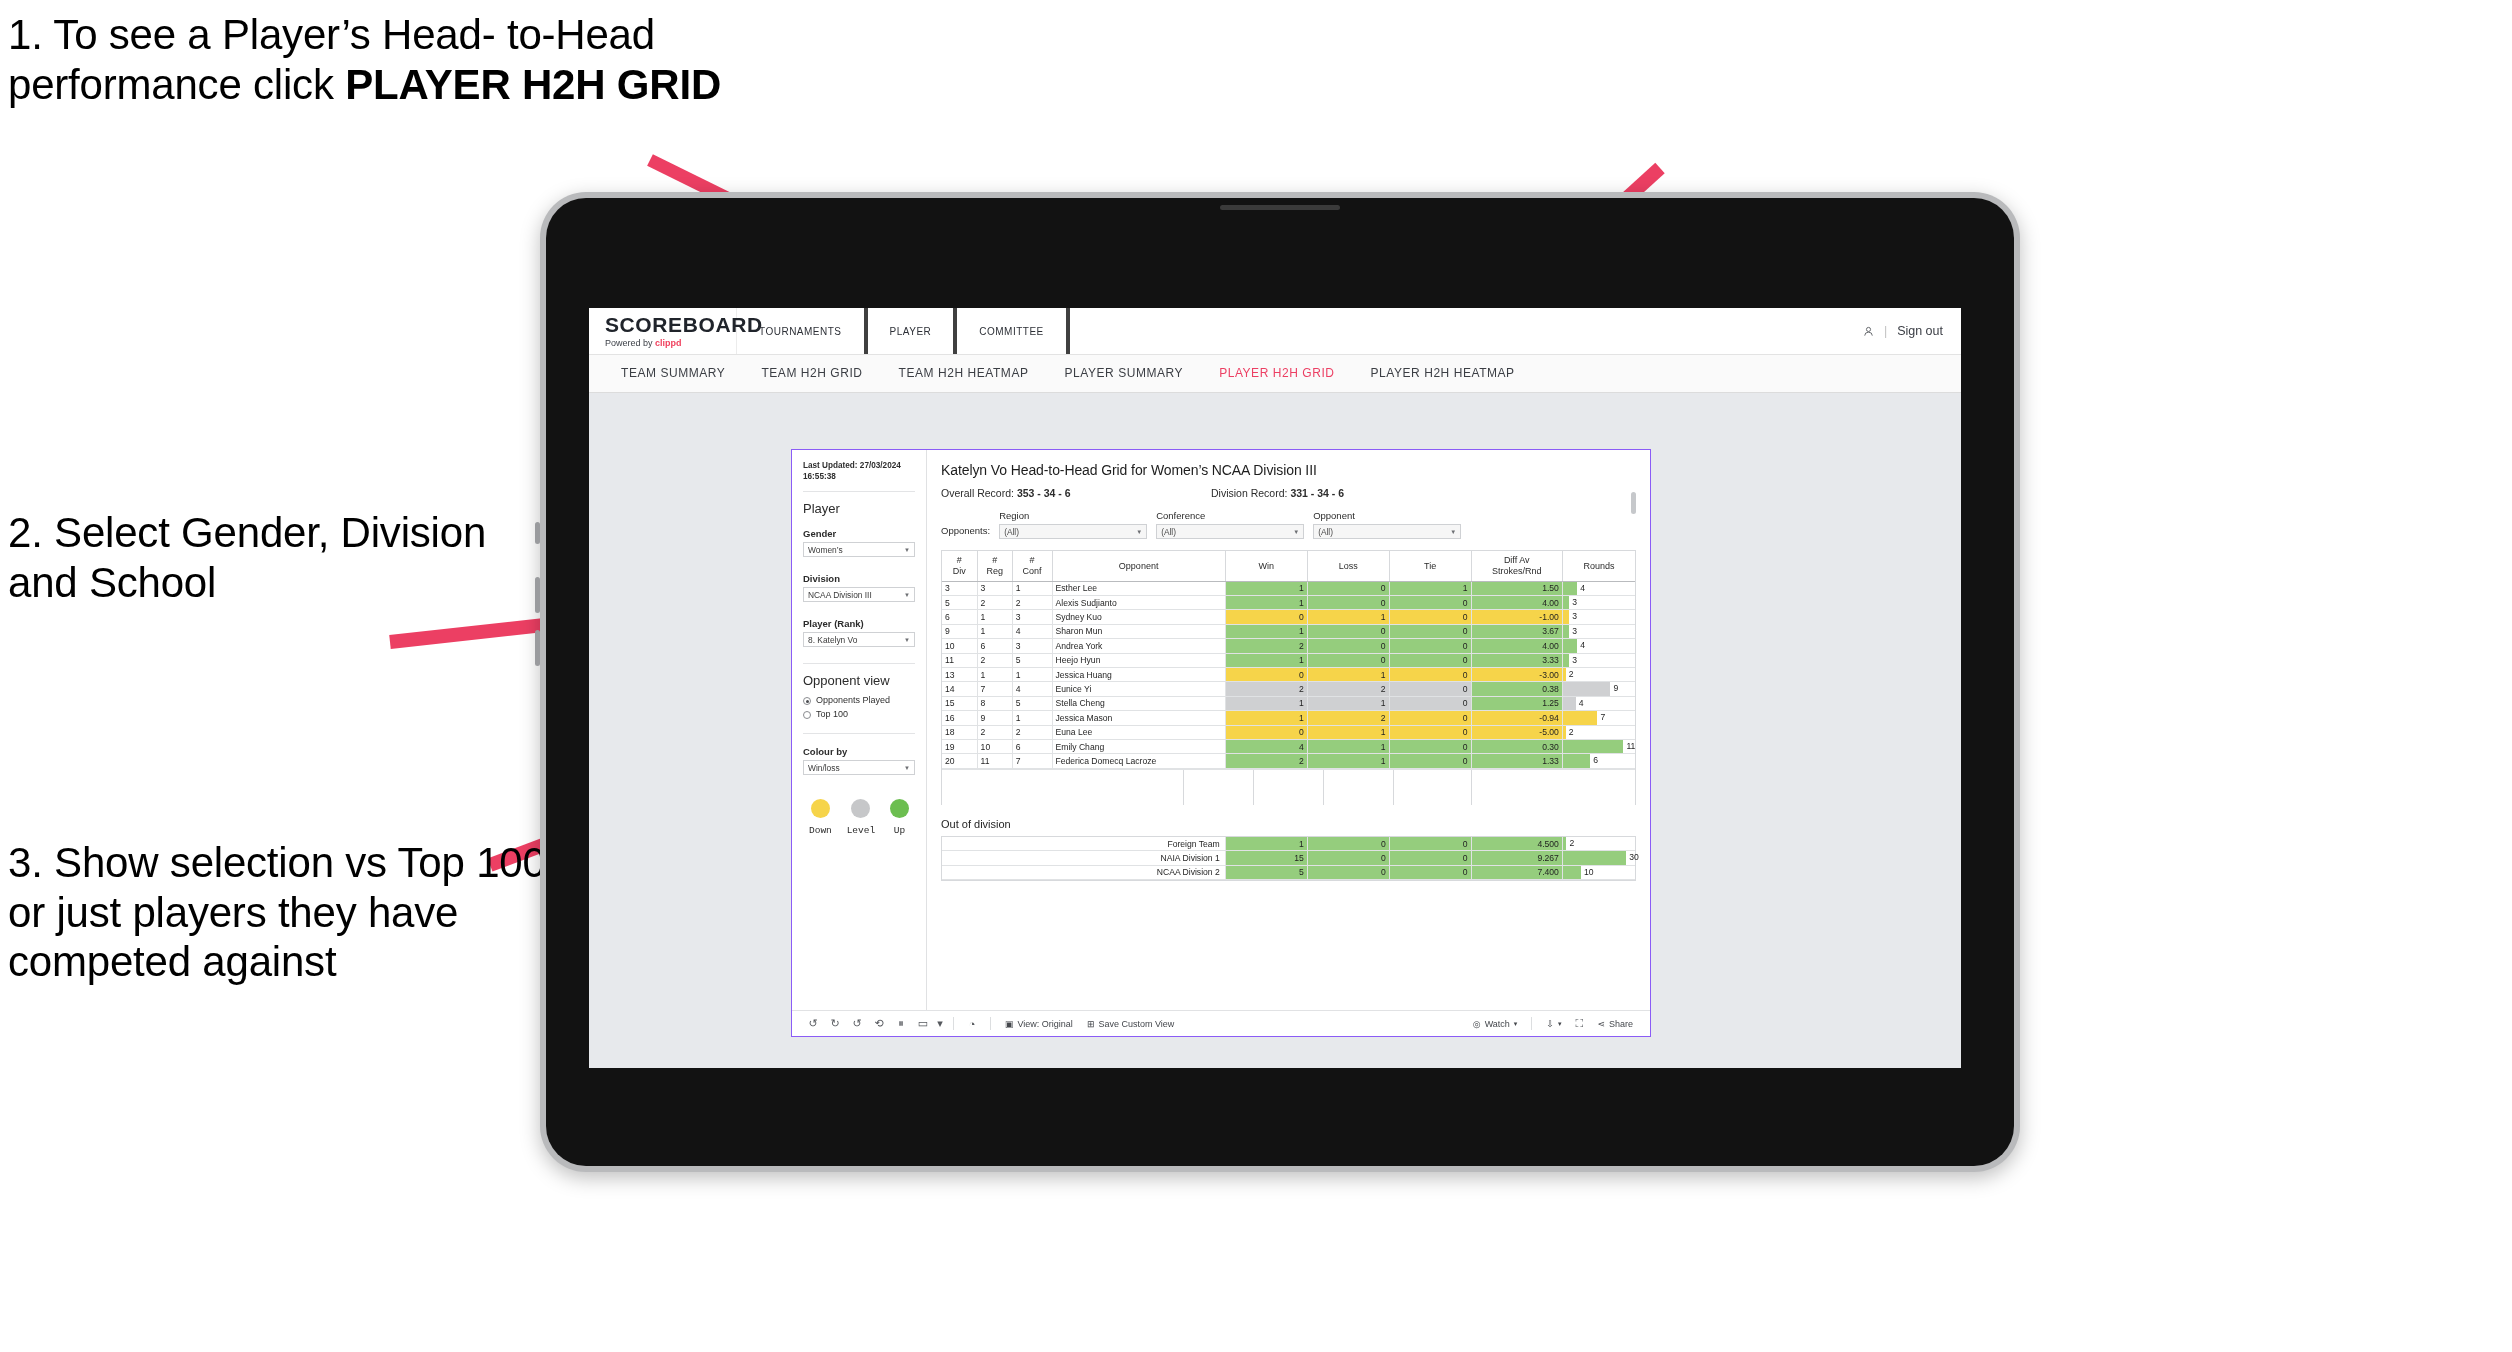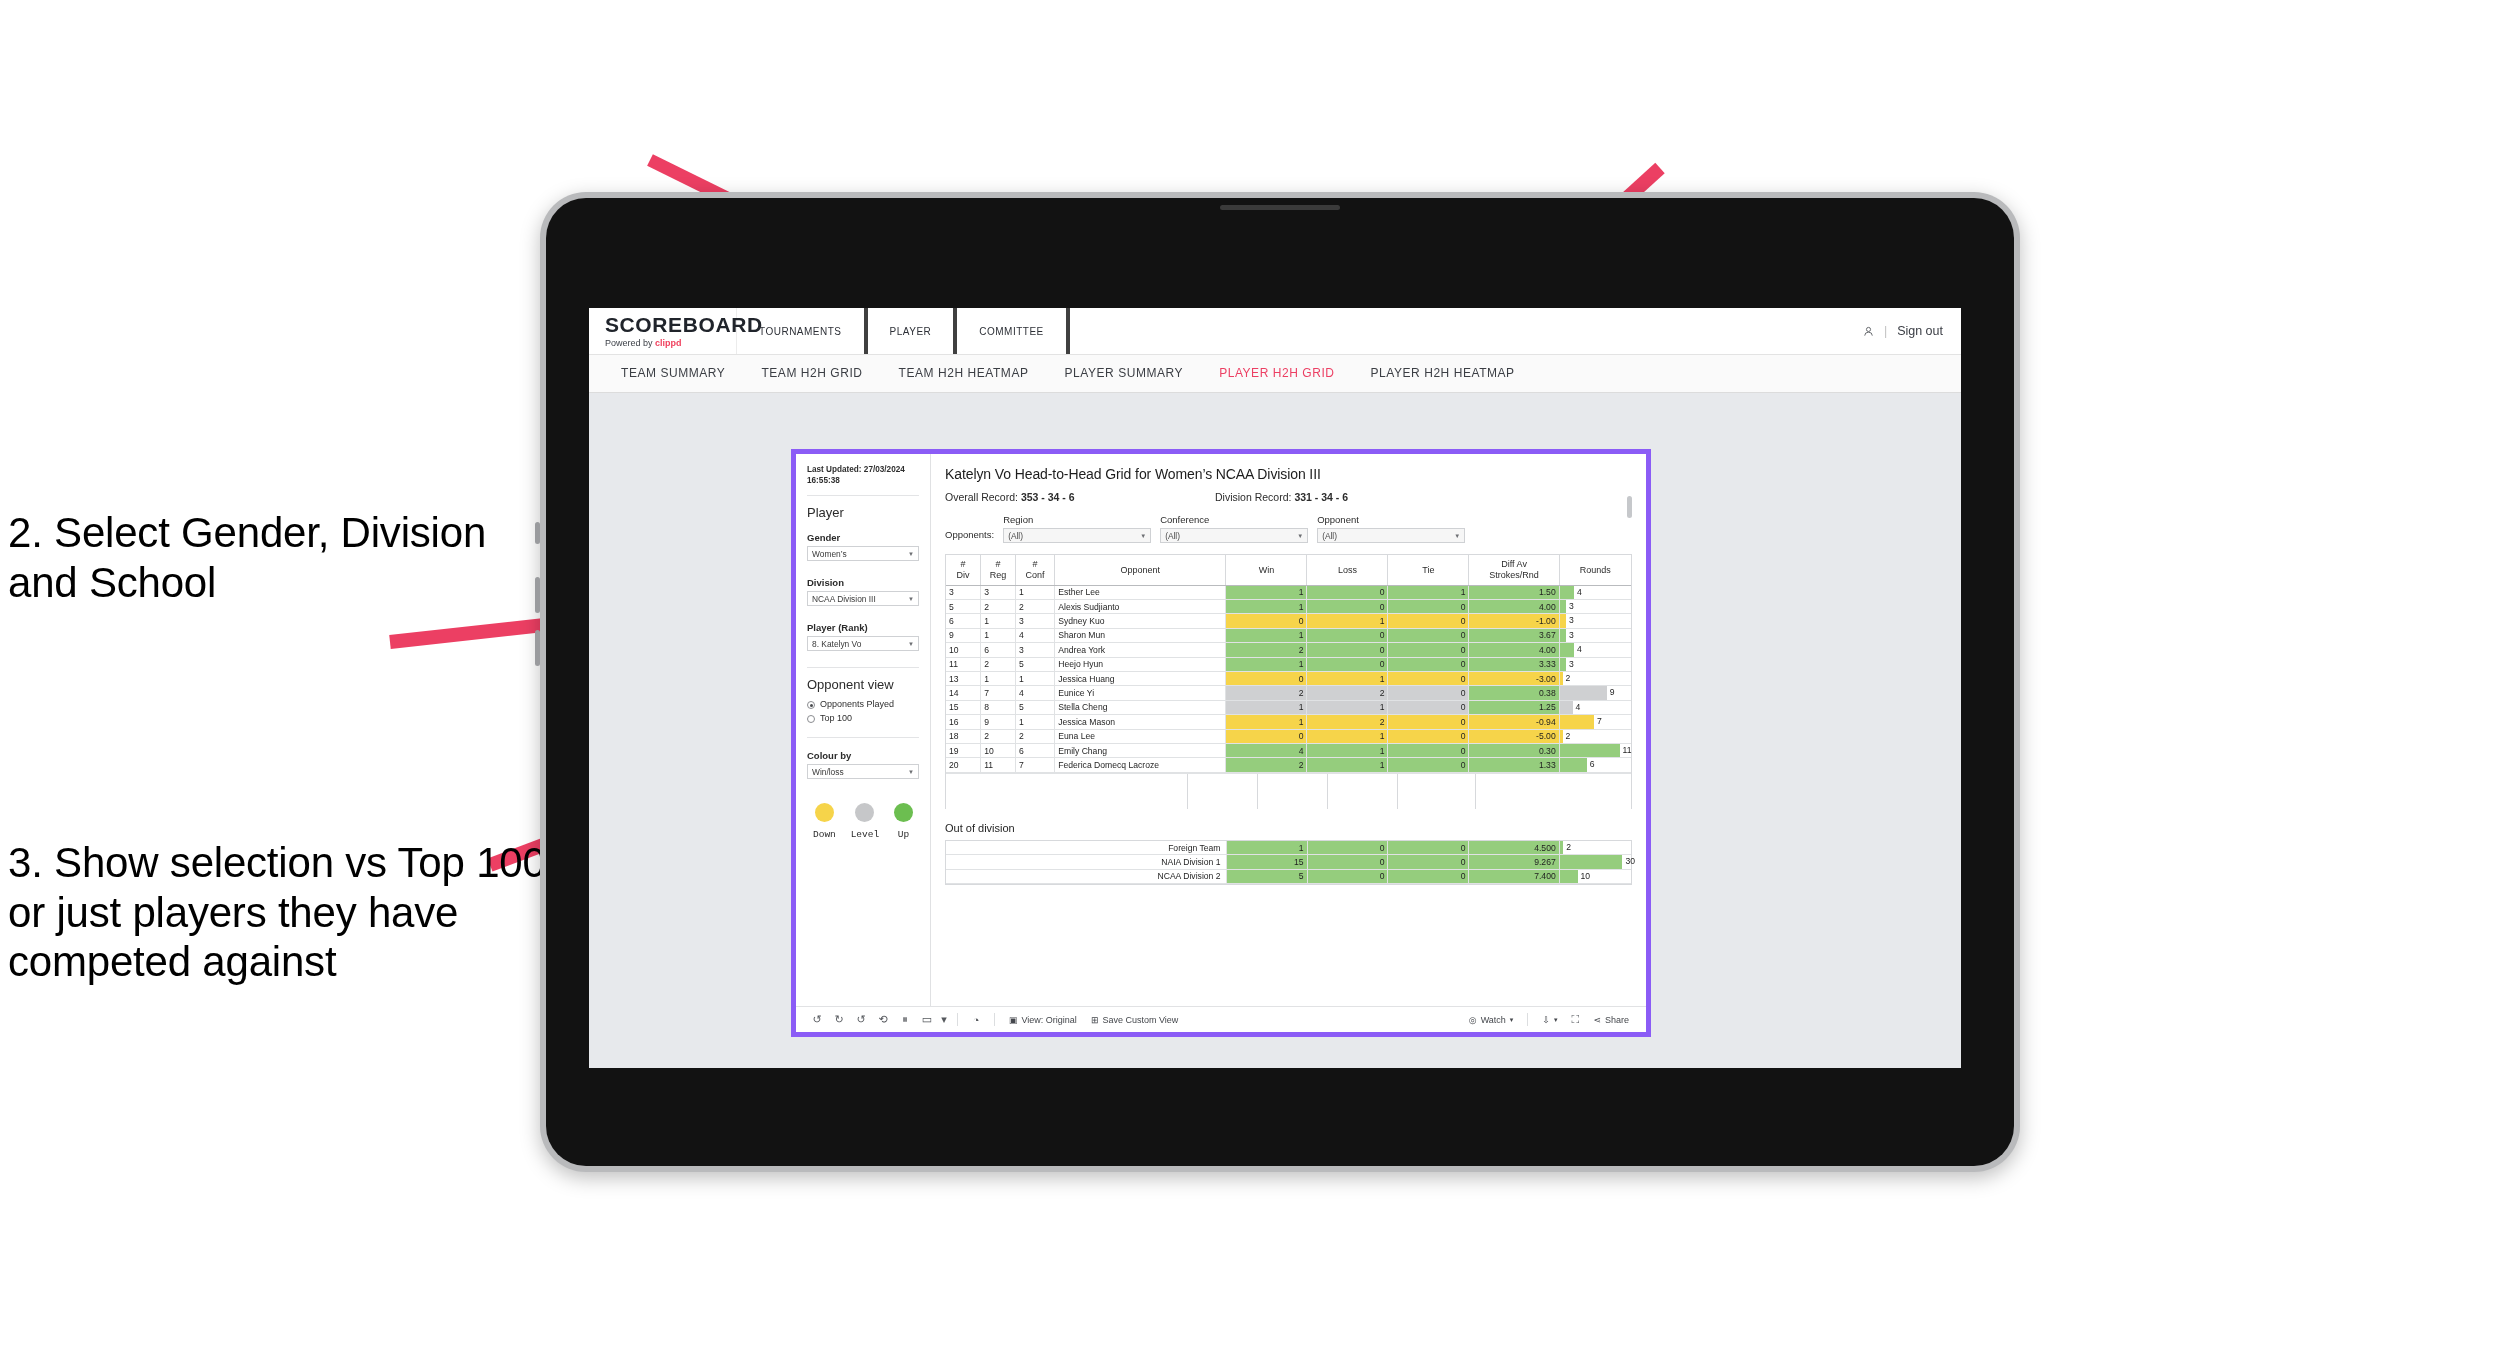--- a/index.html
+++ b/index.html
@@ -88,21 +88,21 @@
     padding: 0 18px; line-height: 37px; cursor: pointer; white-space: nowrap;
   }
   .tab.active { color: #ec3f63; }
 
   
   #canvas { background: #e7e9ec; height: calc(100% - 85px); position: relative; }
 
   #viz {
     position: absolute; left: 202px; top: 56px;
     width: 860px; height: 588px;
-    background: #fff; border: 5px solid #8b5cf6;
+    background: #fff; border: 1px solid #8b5cf6;
     display: flex; flex-direction: column;
   }
   #viz-body { display: flex; flex: 1; min-height: 0; }
 
   
   #vsidebar {
     width: 135px; border-right: 1px solid #e0e1e3;
     padding: 10px 11px 0 11px; font-size: 9px; color: #333;
   }
   #lastupd { font-size: 8.2px; color: #2e2e2e; line-height: 1.35; font-weight: 600; }
@@ -213,20 +213,25 @@
   <svg class="arrow" style="left:480px; top:690px; width:400px; height:200px;" viewBox="0 0 400 200">
     <path d="M10,175 L310,62" stroke="#ec3f63" stroke-width="14" fill="none"></path>
     <path d="M372,38 L278,26 L315,100 Z" fill="#ec3f63"></path>
   </svg>
 
   <svg class="arrow" style="left:1360px; top:150px; width:320px; height:270px;" viewBox="0 0 320 270">
     <path d="M300,18 L100,200" stroke="#ec3f63" stroke-width="14" fill="none"></path>
     <path d="M48,248 L132,228 L82,172 Z" fill="#ec3f63"></path>
   </svg>
 
+  <div class="anno" id="anno-1">
+    <span>1. To see a Player’s Head-</span>
+    <span>to-Head performance click</span>
+    <b>PLAYER H2H GRID</b>
+  </div>
   <div class="anno" id="anno-2">2. Select Gender, Division and School</div>
   <div class="anno" id="anno-3">3. Show selection vs Top 100 or just players they have competed against</div>
 
   <div id="tablet">
     <div class="sidebtn" style="top:330px;height:22px;"></div>
     <div class="sidebtn" style="top:385px;height:36px;"></div>
     <div class="sidebtn" style="top:438px;height:36px;"></div>
     <div id="tablet-inner">
       <div class="cam"></div>
 

